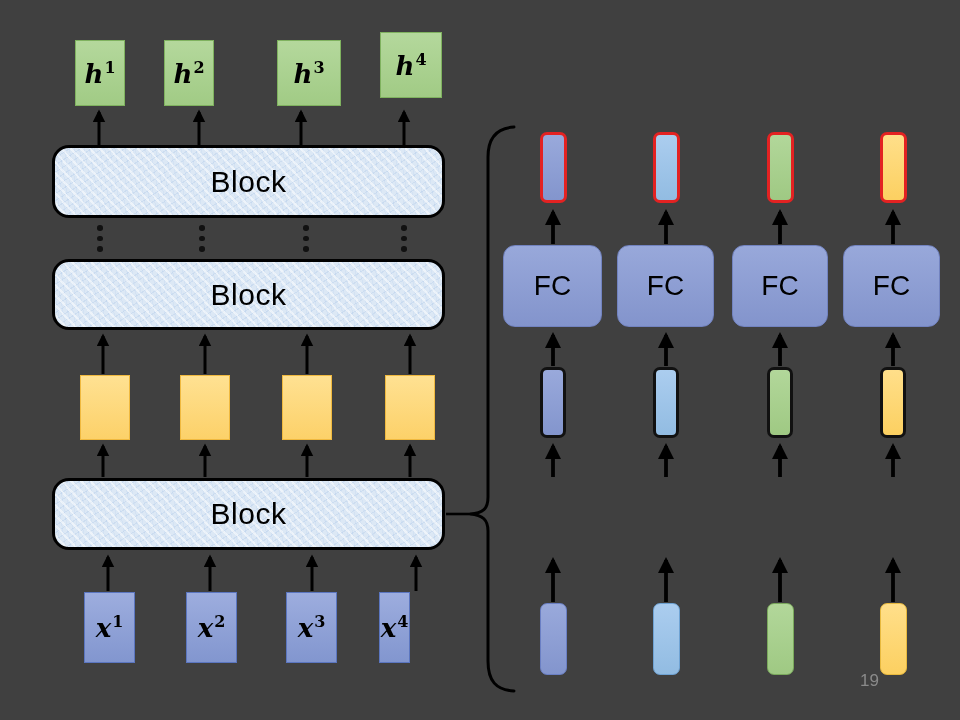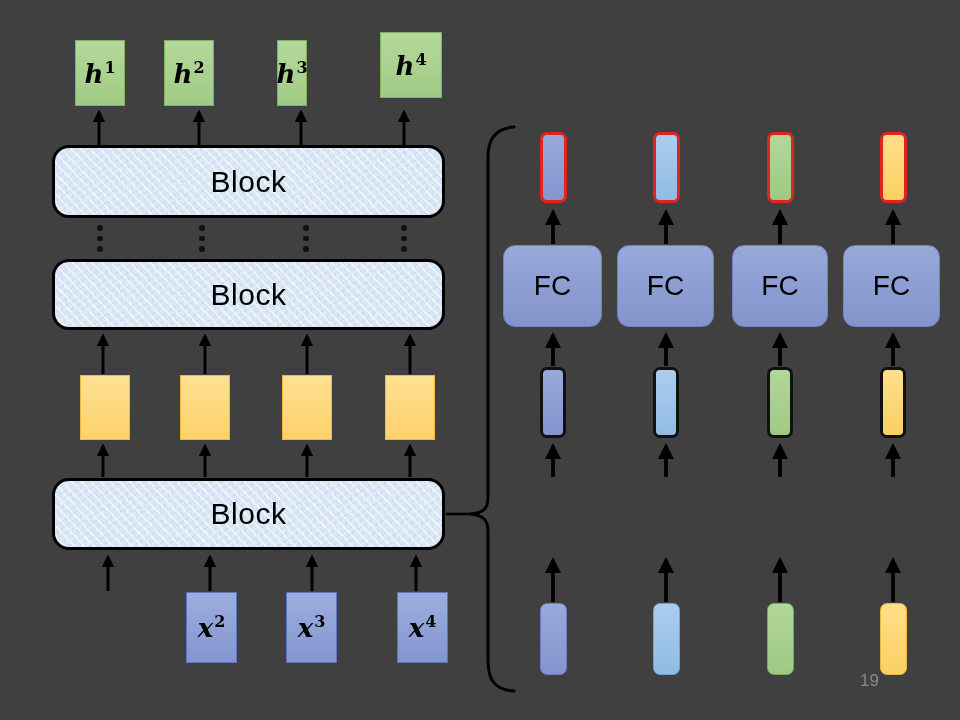--- a/index.html
+++ b/index.html
@@ -120,21 +120,21 @@
              C 483,515 488,520 488,531 L 488,661 C 488,681 496,690 514,691" fill="none" stroke="#000" stroke-width="3" stroke-linecap="round"></path>
     <path d="M 446,514 L 470,514" fill="none" stroke="#000" stroke-width="2.6"></path>
   </svg>
 
   <div class="sqbox green" style="left:75px;top:40px;width:50px;height:66px;">
     <span class="mathlbl"><span>h</span><sup>1</sup></span>
   </div>
   <div class="sqbox green" style="left:164px;top:40px;width:50px;height:66px;">
     <span class="mathlbl"><span>h</span><sup>2</sup></span>
   </div>
-  <div class="sqbox green" style="left:277px;top:40px;width:30px;height:66px;align-items:center;">
+  <div class="sqbox green" style="left:277px;top:40px;width:64px;height:66px;align-items:center;">
     <span class="mathlbl"><span>h</span><sup>3</sup></span>
   </div>
   <div class="sqbox green" style="left:380px;top:32px;width:62px;height:66px;">
     <span class="mathlbl"><span>h</span><sup>4</sup></span>
   </div>
 
   <div class="bigblock" style="left:52px;top:145px;width:393px;height:73px;">
     <span class="lbl">Block</span>
   </div>
 
@@ -165,27 +165,30 @@
 
   <div class="sqbox yellowbox" style="left:80px;top:375px;width:50px;height:65px;"></div>
   <div class="sqbox yellowbox" style="left:180px;top:375px;width:50px;height:65px;"></div>
   <div class="sqbox yellowbox" style="left:282px;top:375px;width:50px;height:65px;"></div>
   <div class="sqbox yellowbox" style="left:385px;top:375px;width:50px;height:65px;"></div>
 
   <div class="bigblock" style="left:52px;top:478px;width:393px;height:72px;">
     <span class="lbl">Block</span>
   </div>
 
+  <div class="sqbox bluebox" style="left:84px;top:592px;width:51px;height:71px;">
+    <span class="mathlbl"><span>x</span><sup>1</sup></span>
+  </div>
   <div class="sqbox bluebox" style="left:186px;top:592px;width:51px;height:71px;">
     <span class="mathlbl"><span>x</span><sup>2</sup></span>
   </div>
   <div class="sqbox bluebox" style="left:286px;top:592px;width:51px;height:71px;">
     <span class="mathlbl"><span>x</span><sup>3</sup></span>
   </div>
-  <div class="sqbox bluebox" style="left:397px;top:592px;width:51px;height:71px;">
+  <div class="sqbox bluebox" style="left:379px;top:592px;width:31px;height:71px;">
     <span class="mathlbl"><span>x</span><sup>4</sup></span>
   </div>
 
   <div class="pill redline fill-periwinkle" style="left:540px;top:132px;width:27px;height:71px;"></div>
   <div class="pill redline fill-lightblue" style="left:653px;top:132px;width:27px;height:71px;"></div>
   <div class="pill redline fill-green" style="left:767px;top:132px;width:27px;height:71px;"></div>
   <div class="pill redline fill-yellow" style="left:880px;top:132px;width:27px;height:71px;"></div>
 
   <div class="fcbox" style="left:503px;top:245px;width:99px;height:82px;">
     <span class="lbl">FC</span>

